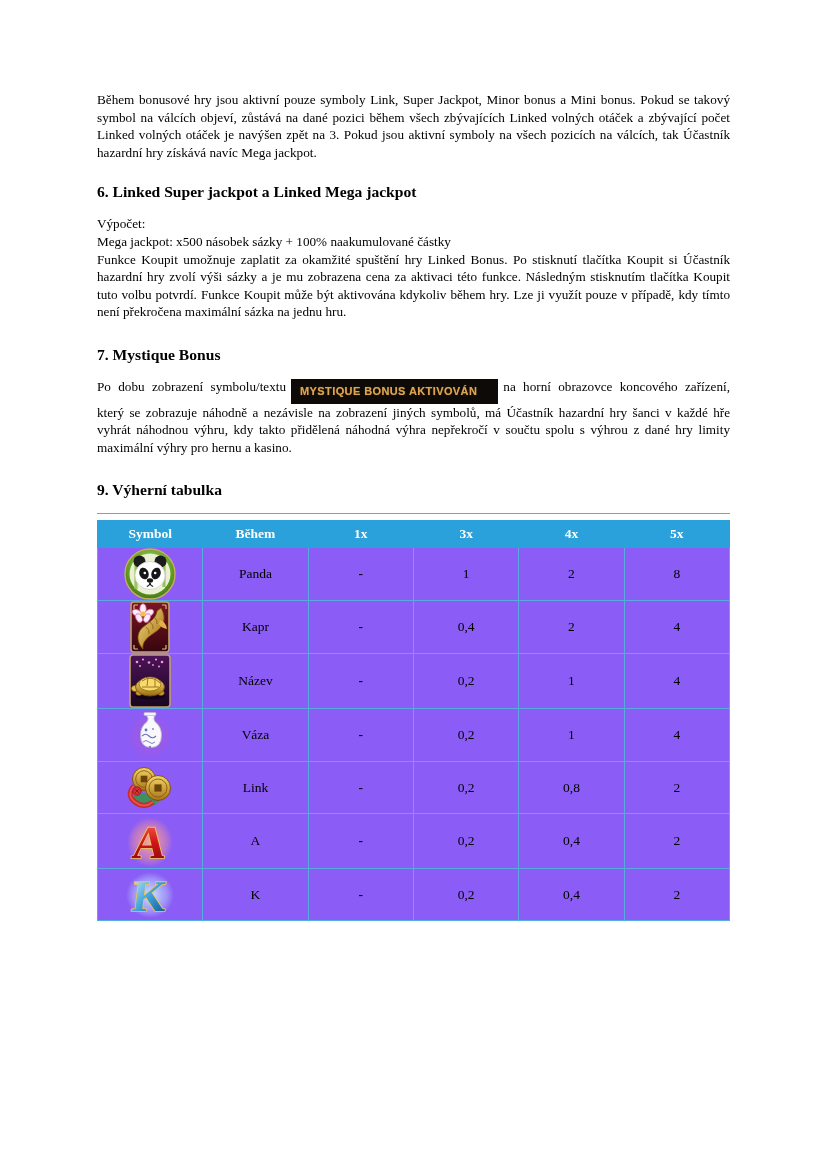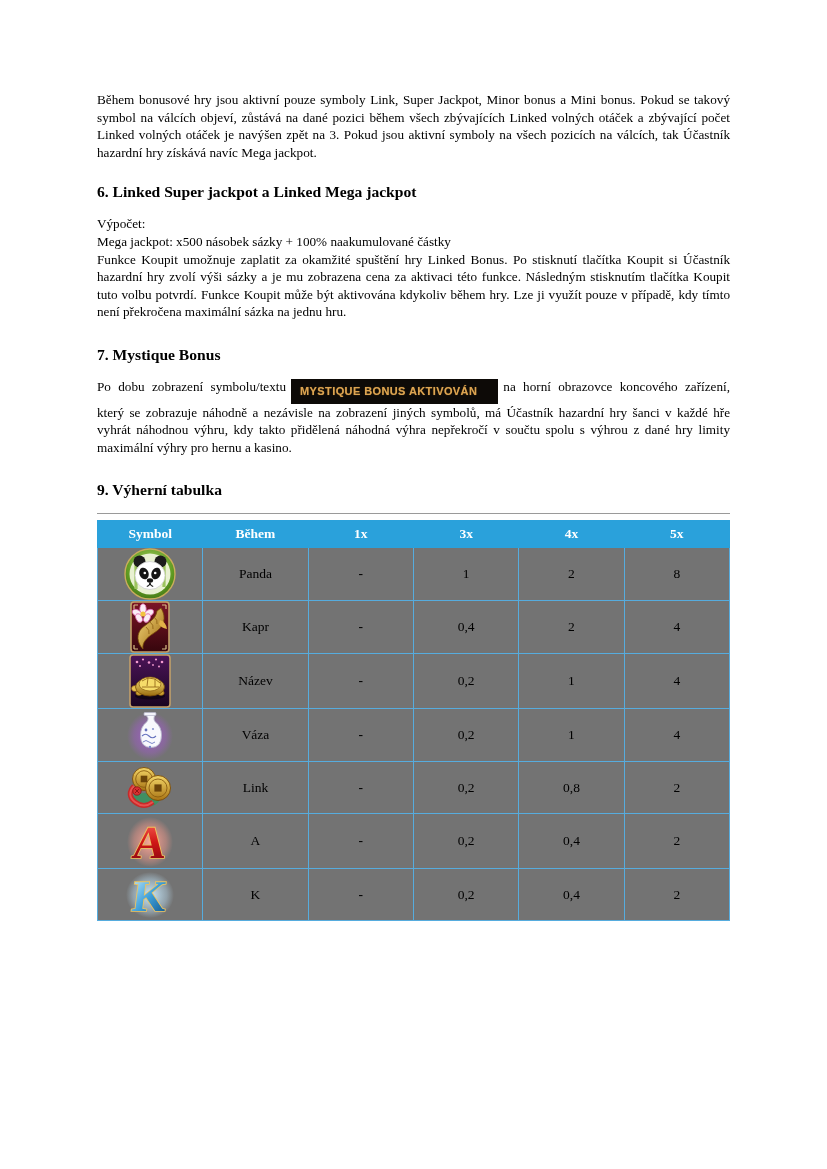--- a/index.html
+++ b/index.html
@@ -62,21 +62,21 @@
     font-size: 13.5px;
     padding: 0;
   }
   table.paytable thead th {
     background: #2AA1DB;
     color: #ffffff;
     font-weight: bold;
     height: 27px;
     border-color: #2AA1DB;
   }
-  table.paytable tbody td { height: 52px; background: #737373; }
+  table.paytable tbody td { height: 52px; background: #8b5cf6; }
   td.dash-cell { font-weight: bold; }
   .sym-wrap { display: flex; align-items: center; justify-content: center; height: 100%; }
 </style>
 </head>
 <body>
 
 <div class="page">
 
   <p class="body-text">Během bonusové hry jsou aktivní pouze symboly Link, Super Jackpot, Minor bonus a Mini bonus. Pokud se takový symbol na válcích objeví, zůstává na dané pozici během všech zbývajících Linked volných otáček a zbývající počet Linked volných otáček je navýšen zpět na 3. Pokud jsou aktivní symboly na všech pozicích na válcích, tak Účastník hazardní hry získává navíc Mega jackpot.</p>
 

